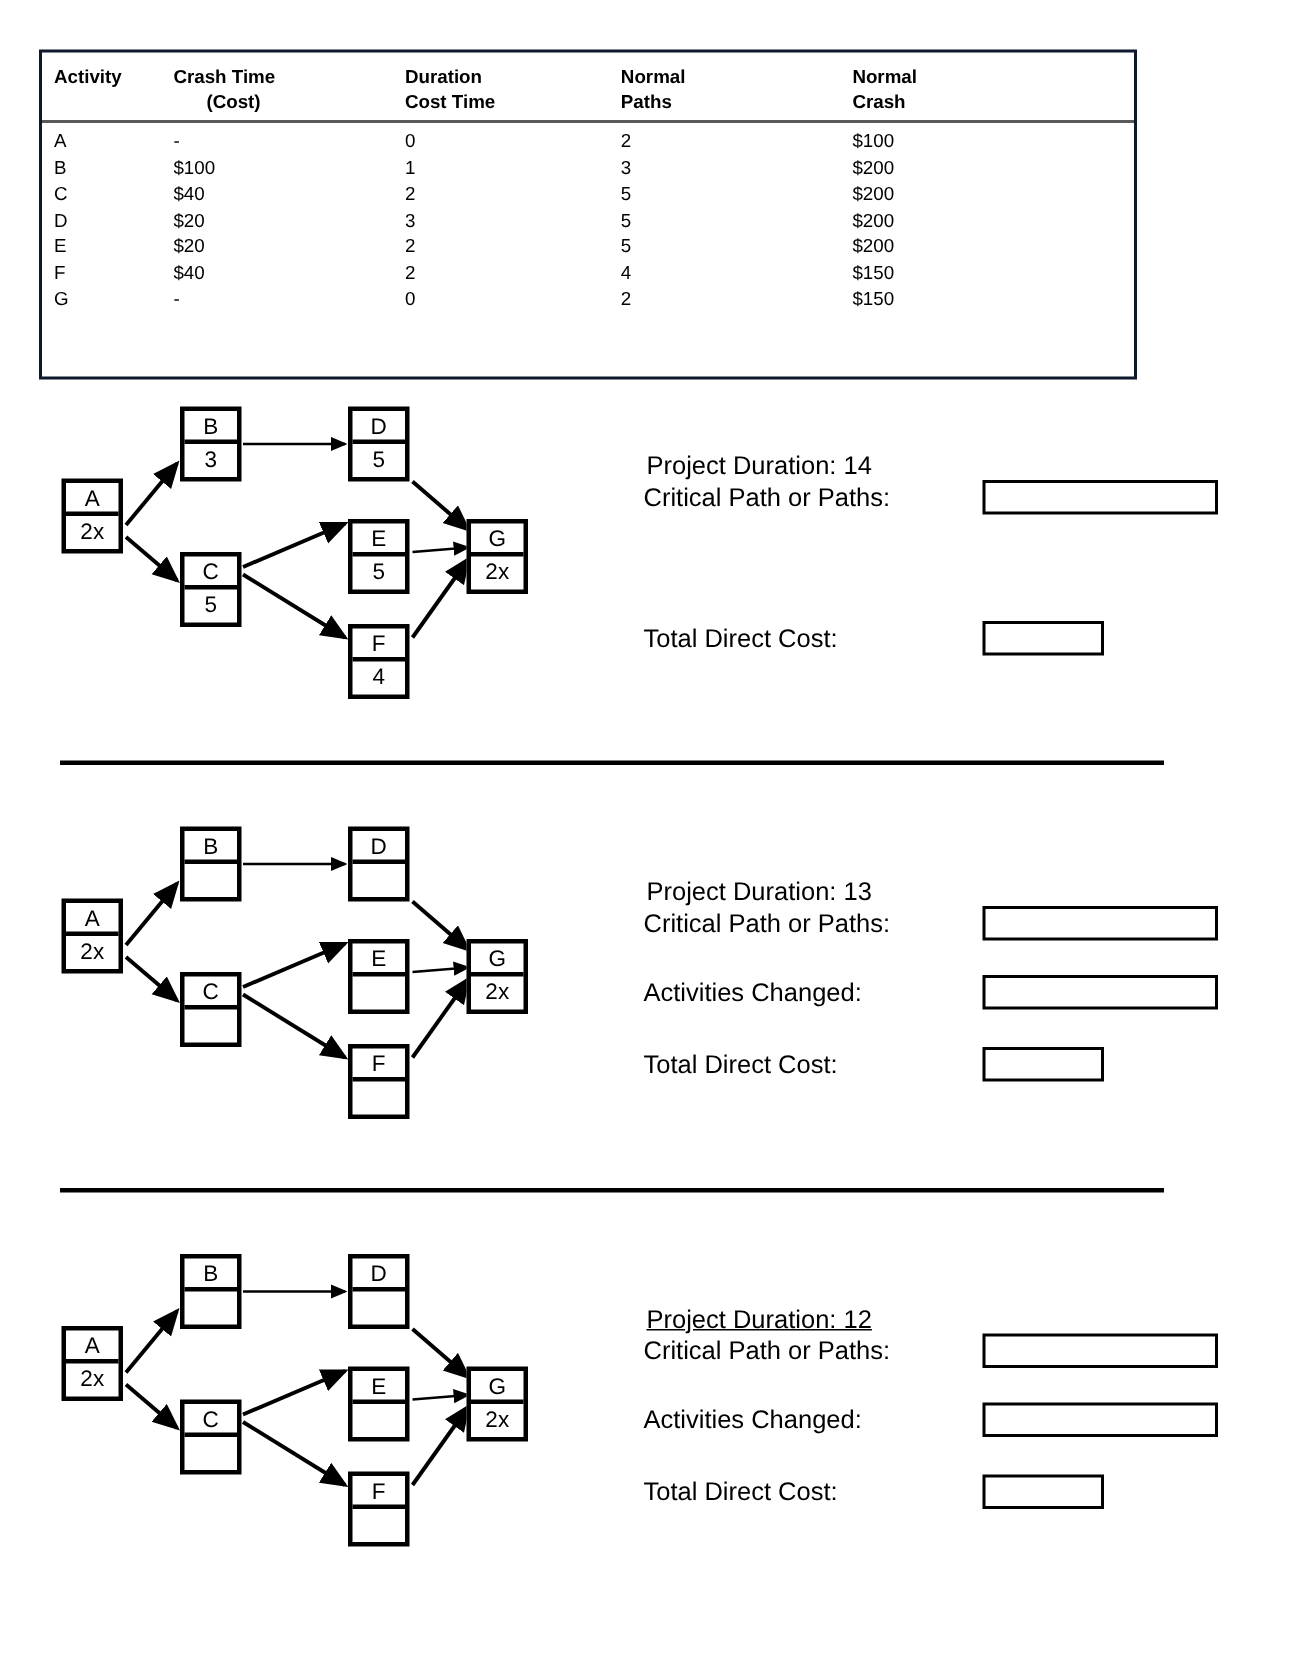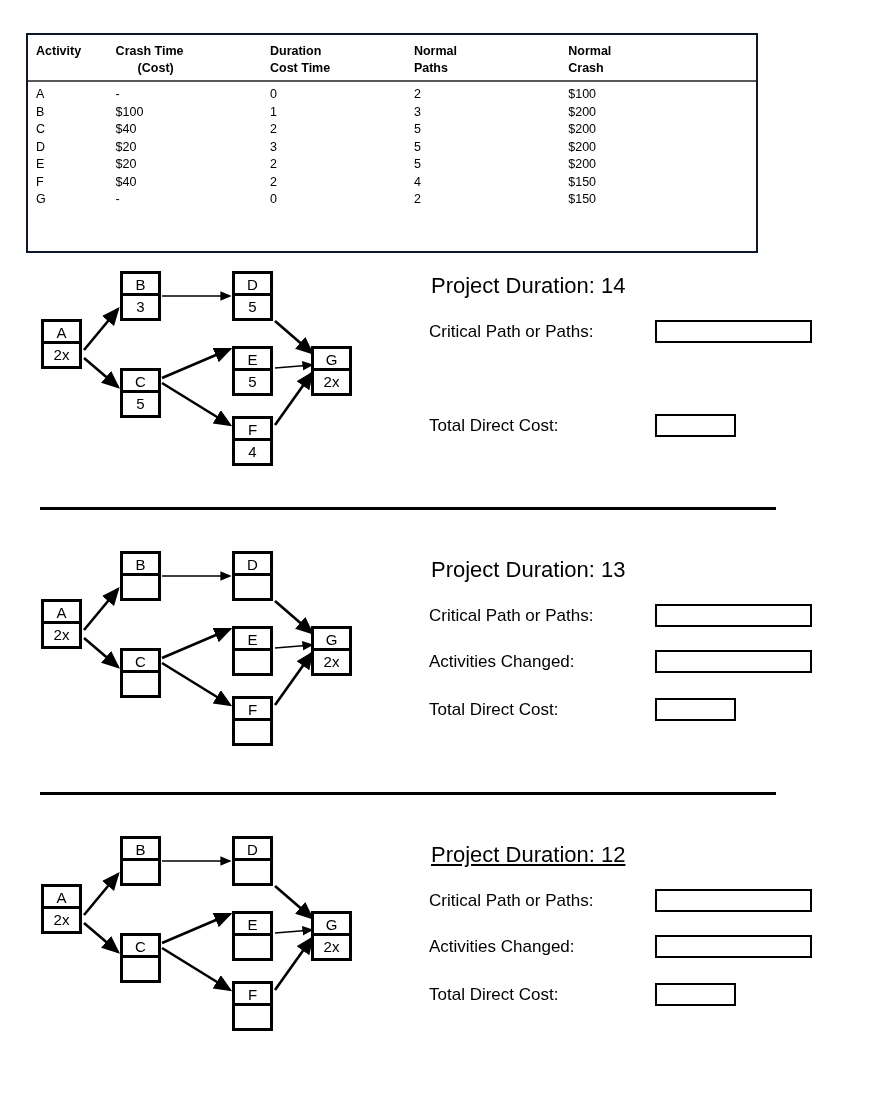--- a/index.html
+++ b/index.html
@@ -105,22 +105,23 @@
     z-index: 1;
   }
 
   
   .panel {
     position: absolute;
     width: 420px;
   }
   .panel-title {
     position: absolute;
-    font-size: 22px;
+    font-size: 17px;
     white-space: nowrap;
+    margin-top: 28px;
   }
   .panel-label {
     position: absolute;
     font-size: 17px;
     white-space: nowrap;
   }
   .answer-box {
     position: absolute;
     border: 2.5px solid #000000;
     box-sizing: border-box;

